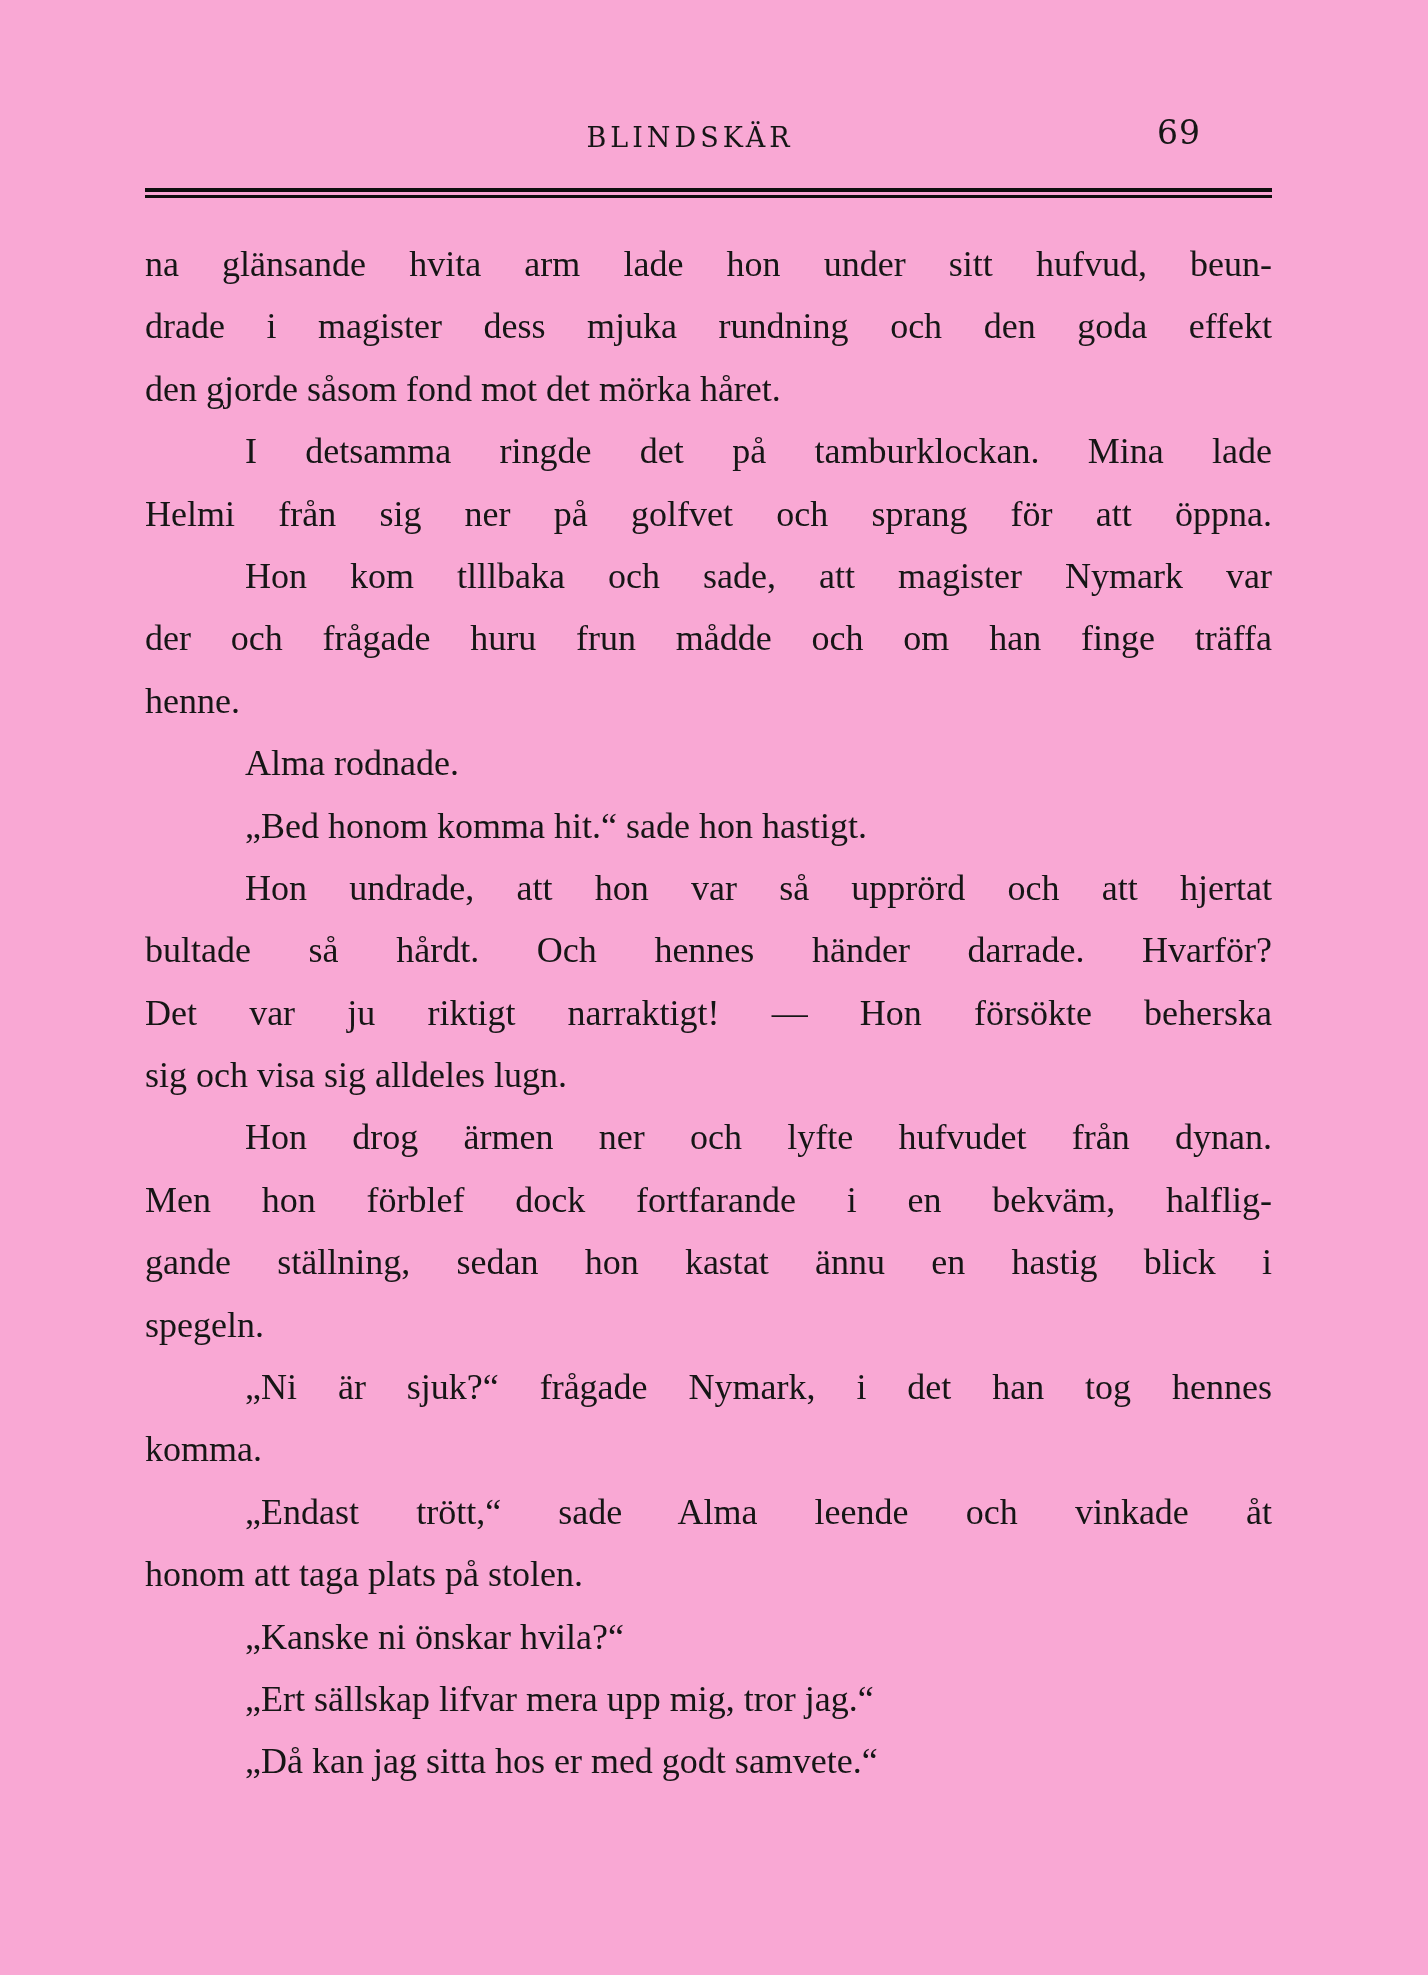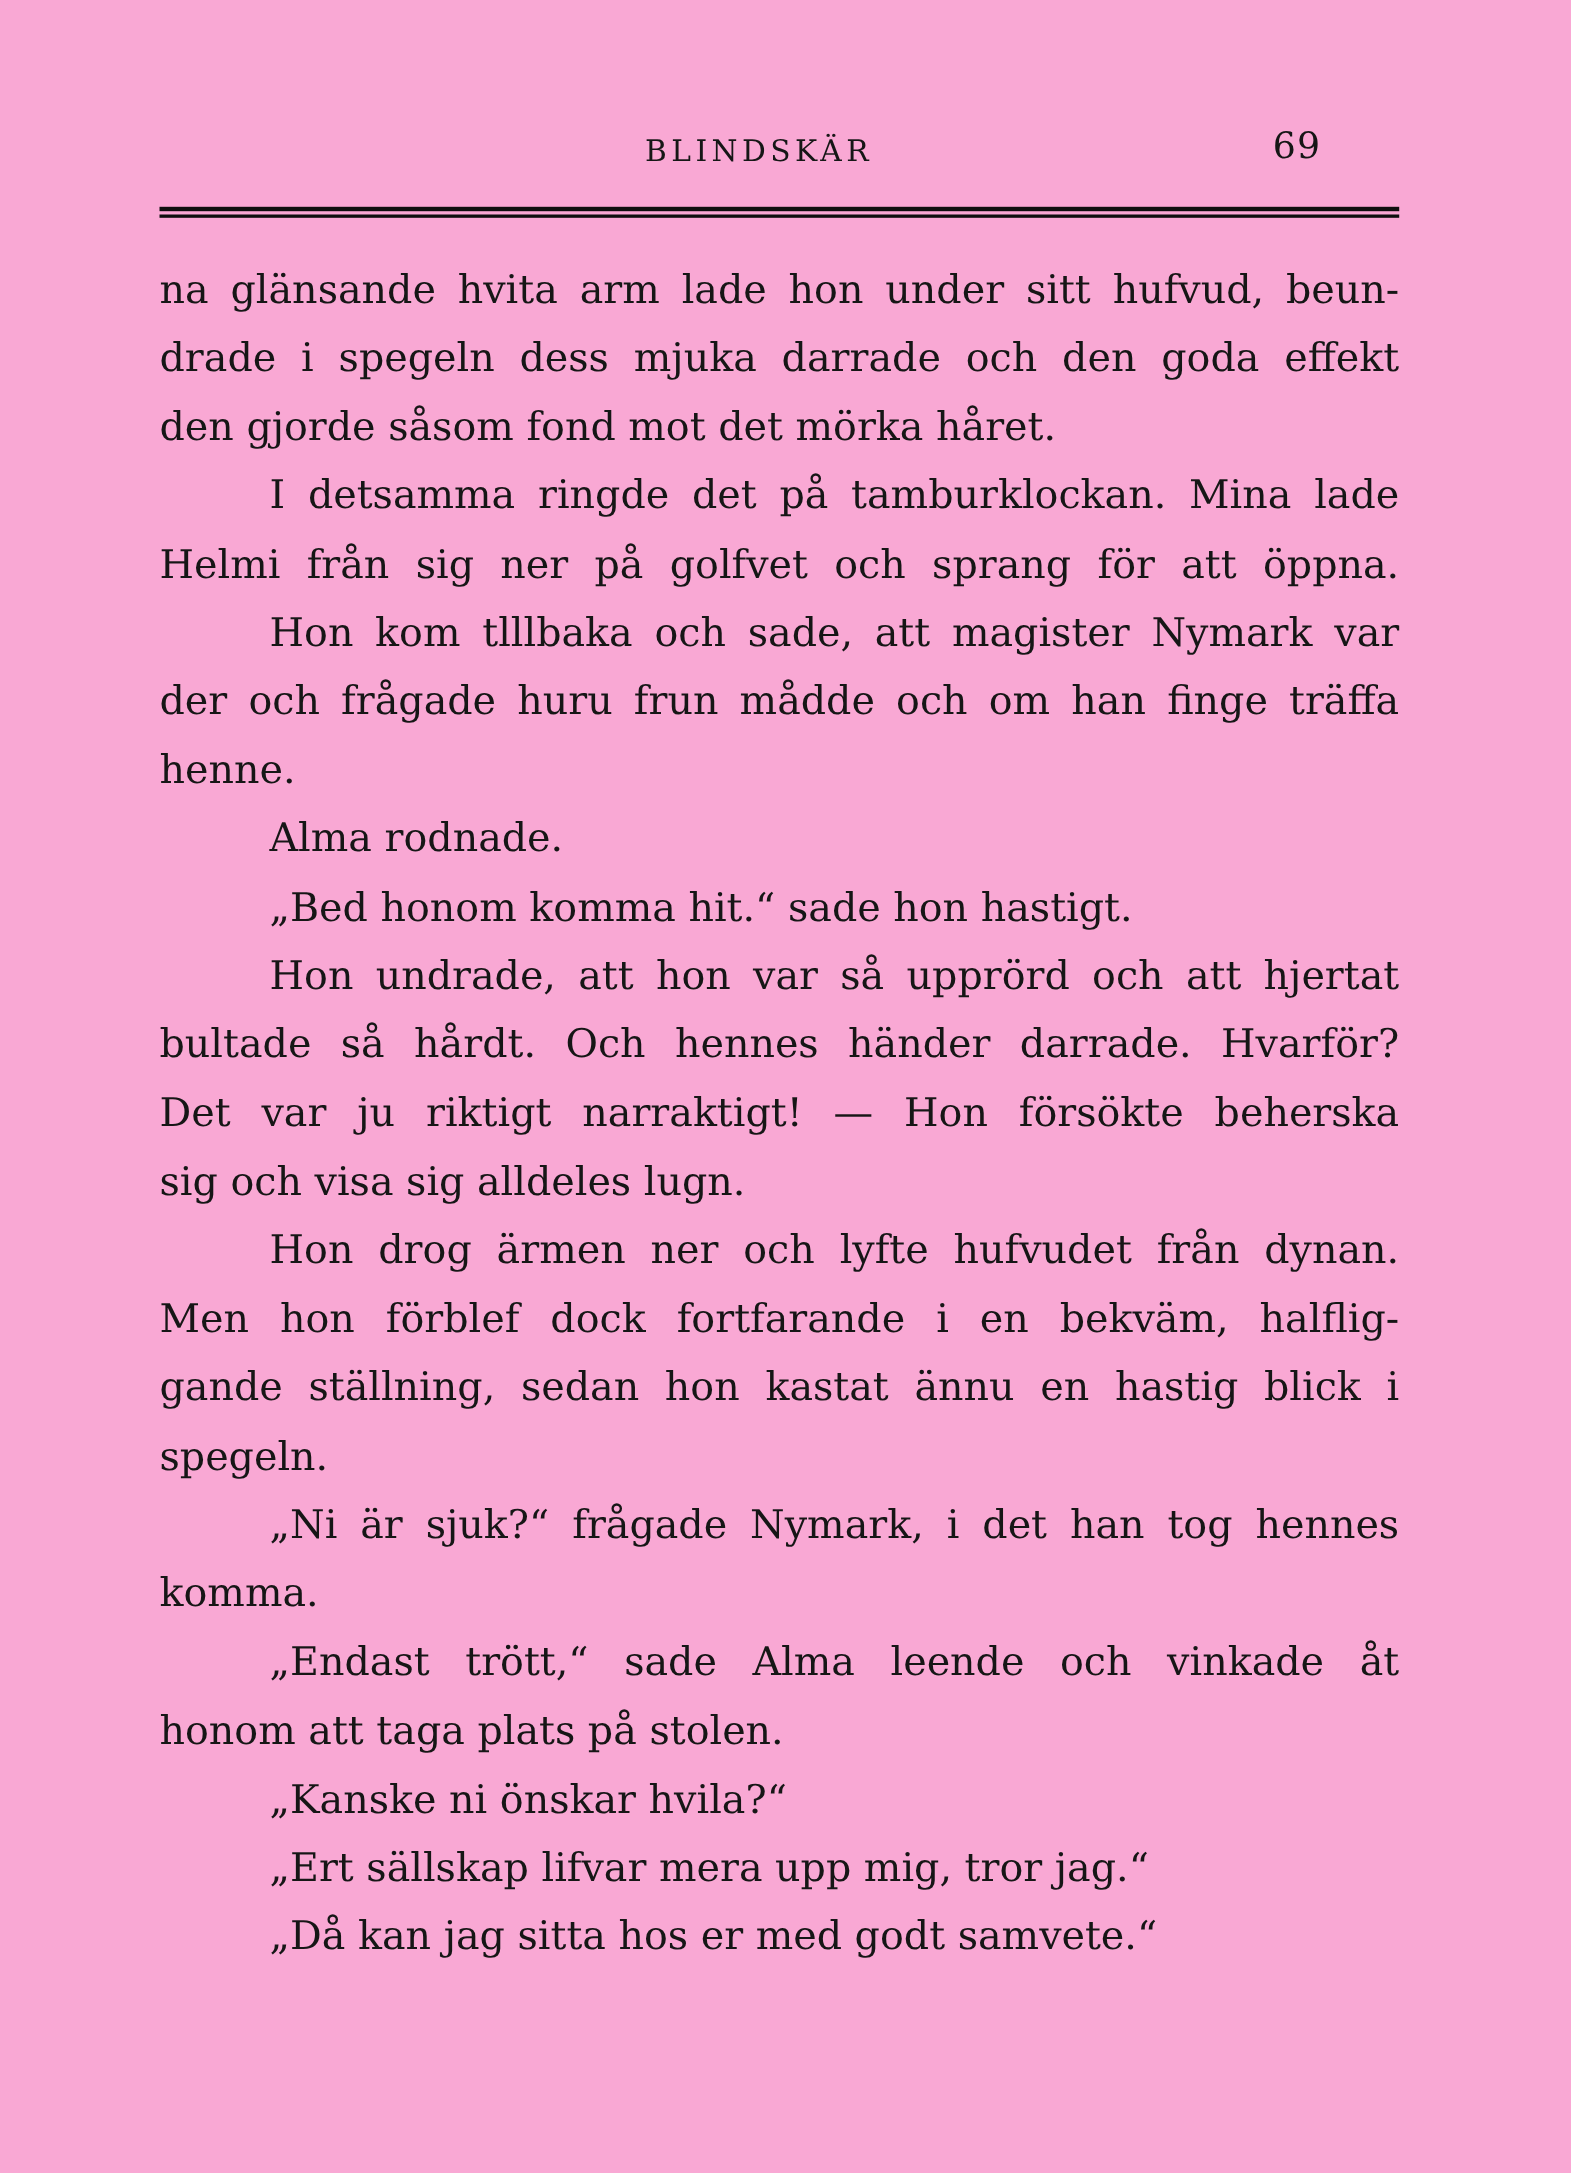--- a/index.html
+++ b/index.html
@@ -47,34 +47,35 @@
     top: 233px;
     width: 1127px;
     font-size: 36px;
     line-height: 62.4px;
   }
   .line {
     height: 62.4px;
     text-align: justify;
     text-align-last: left;
     overflow: visible;
+    font-family: Liberation Serif, serif;
   }
   .line.j { text-align-last: justify; }
   .line.ind { text-indent: 100px; }
 </style>
 </head>
 <body>
 
 <div class="page">
   <div class="running-head">BLINDSKÄR</div>
   <div class="page-number">69</div>
   <div class="double-rule"></div>
   <div class="text-block">
       <div class="line j">na glänsande hvita arm lade hon under sitt hufvud, beun-</div>
-      <div class="line j">drade i spegeln dess mjuka darrade och den goda effekt</div>
+      <div class="line j">drade i magister dess mjuka rundning och den goda effekt</div>
       <div class="line">den gjorde såsom fond mot det mörka håret.</div>
       <div class="line j ind">I detsamma ringde det på tamburklockan. Mina lade</div>
       <div class="line j">Helmi från sig ner på golfvet och sprang för att öppna.</div>
       <div class="line j ind">Hon kom tlllbaka och sade, att magister Nymark var</div>
       <div class="line j">der och frågade huru frun mådde och om han finge träffa</div>
       <div class="line">henne.</div>
       <div class="line ind">Alma rodnade.</div>
       <div class="line ind">„Bed honom komma hit.“ sade hon hastigt.</div>
       <div class="line j ind">Hon undrade, att hon var så upprörd och att hjertat</div>
       <div class="line j">bultade så hårdt. Och hennes händer darrade. Hvarför?</div>

